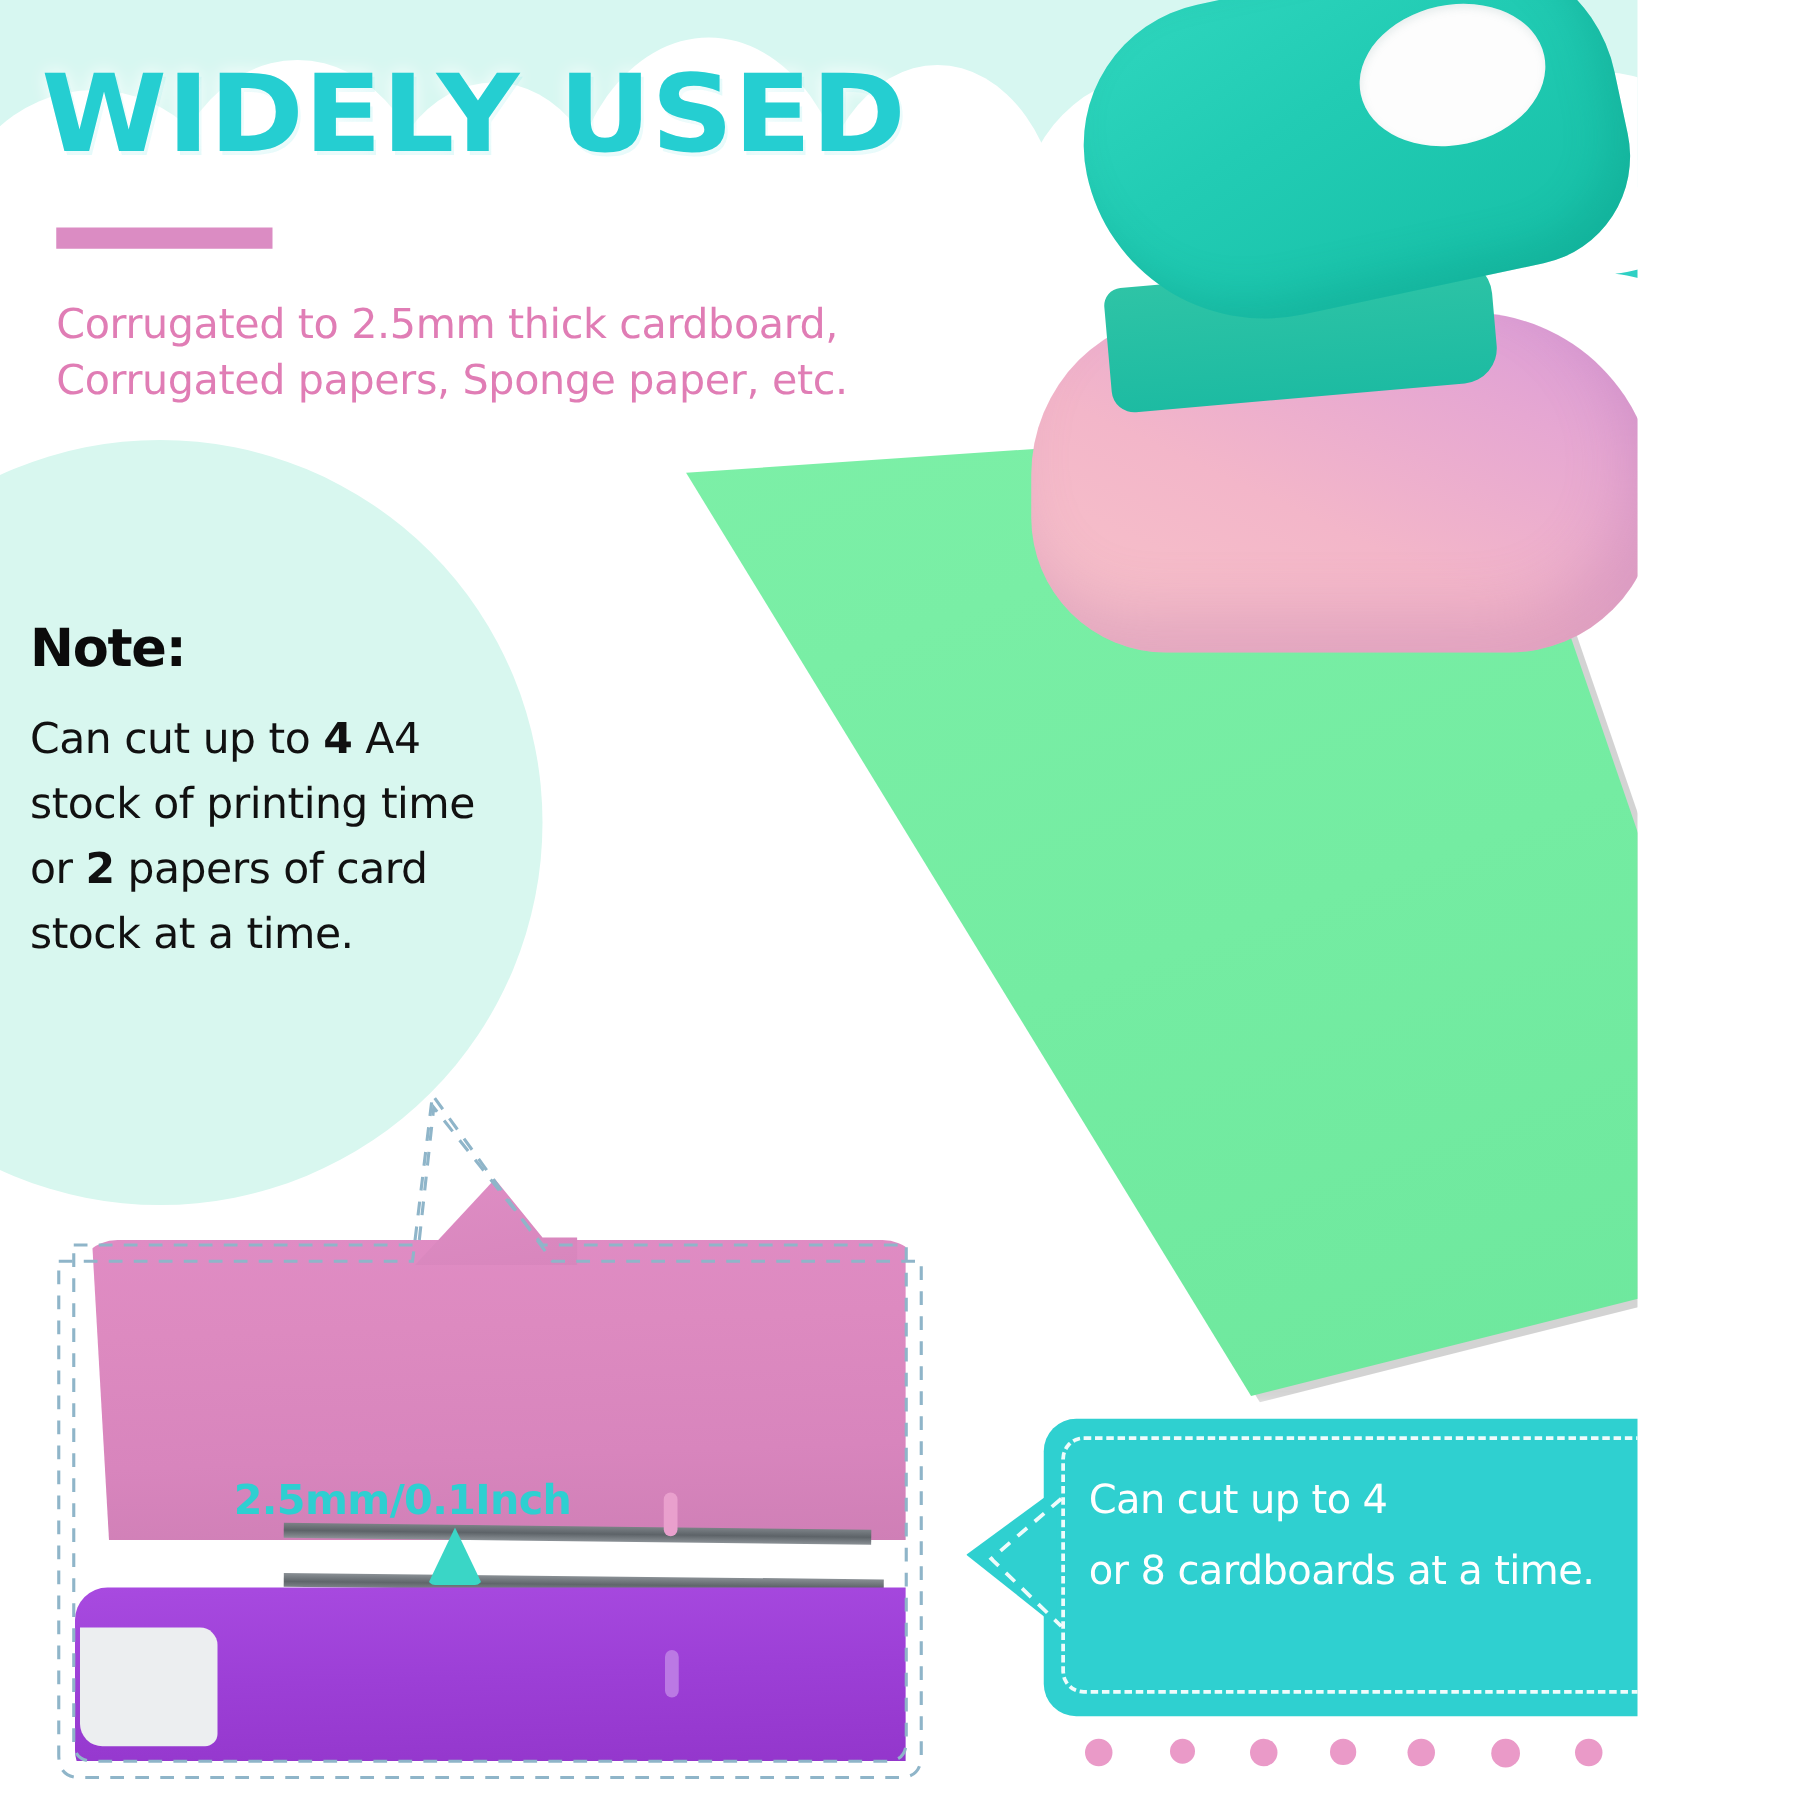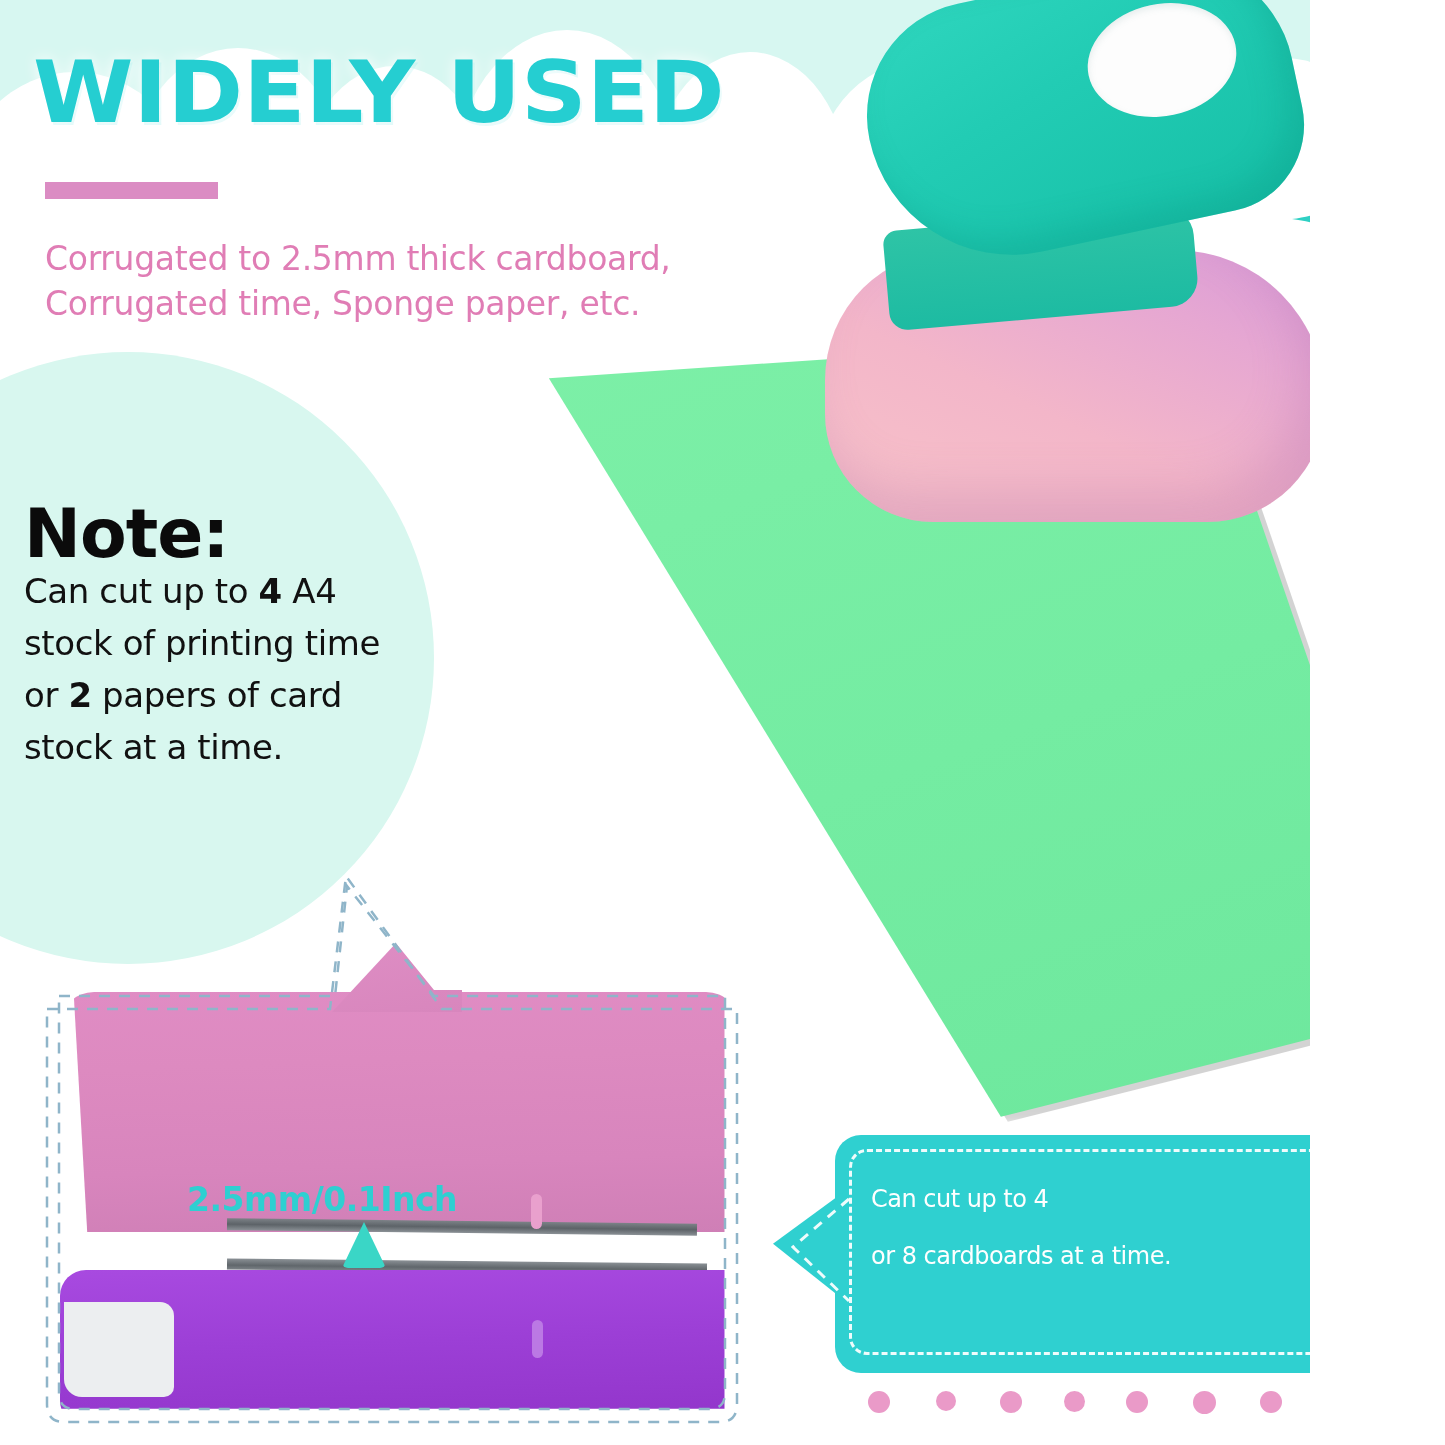--- a/index.html
+++ b/index.html
@@ -71,21 +71,21 @@
     line-height: 45px;
     color: #e07db5;
     letter-spacing: -0.3px;
   }
 
   
   .note-head {
     position: absolute;
     left: 24px; top: 494px;
     font-family: "DejaVu Sans", sans-serif;
-    font-size: 68px;
+    font-size: 42px;
     font-weight: 700;
     color: #0b0b0b;
     letter-spacing: -1px;
   }
   .note-body {
     position: absolute;
     left: 24px; top: 565px;
     width: 375px;
     font-family: "DejaVu Sans", sans-serif;
     font-size: 34px;
@@ -274,21 +274,21 @@
     width: 566px; height: 206px;
     border: 3px dashed rgba(255,255,255,0.92);
     border-radius: 18px;
     box-sizing: border-box;
   }
   .callout-text {
     position: absolute;
     left: 96px; top: 38px;
     width: 540px;
     font-family: "DejaVu Sans", sans-serif;
-    font-size: 24px;
+    font-size: 32px;
     line-height: 57px;
     color: #ffffff;
     letter-spacing: -0.5px;
   }
 
   
   .dot-row { position: absolute; left: 868px; top: 1391px; width: 560px; height: 26px; }
   .pdot {
     position: absolute;
     top: 0;
@@ -332,21 +332,21 @@
   <div class="sparkle">
     <svg width="148" height="152" viewBox="0 0 100 100">
       <path d="M50 0 C54 32 68 46 100 50 C68 54 54 68 50 100 C46 68 32 54 0 50 C32 46 46 32 50 0 Z" fill="#2fd0c4"></path>
     </svg>
   </div>
 
   <div class="title">WIDELY USED</div>
   <div class="pink-rule"></div>
   <div class="subtitle">
     <div>Corrugated to 2.5mm thick cardboard,</div>
-    <div>Corrugated time, Sponge paper, etc.</div>
+    <div>Corrugated papers, Sponge paper, etc.</div>
   </div>
 
   <div class="note-head">Note:</div>
   <div class="note-body">
     <span>Can cut up to </span><b>4</b><span> A4</span>
     <span>stock of printing</span>
     <span>time or </span><b>2</b><span> papers of</span>
     <span>card stock at a time.</span>
   </div>
 

